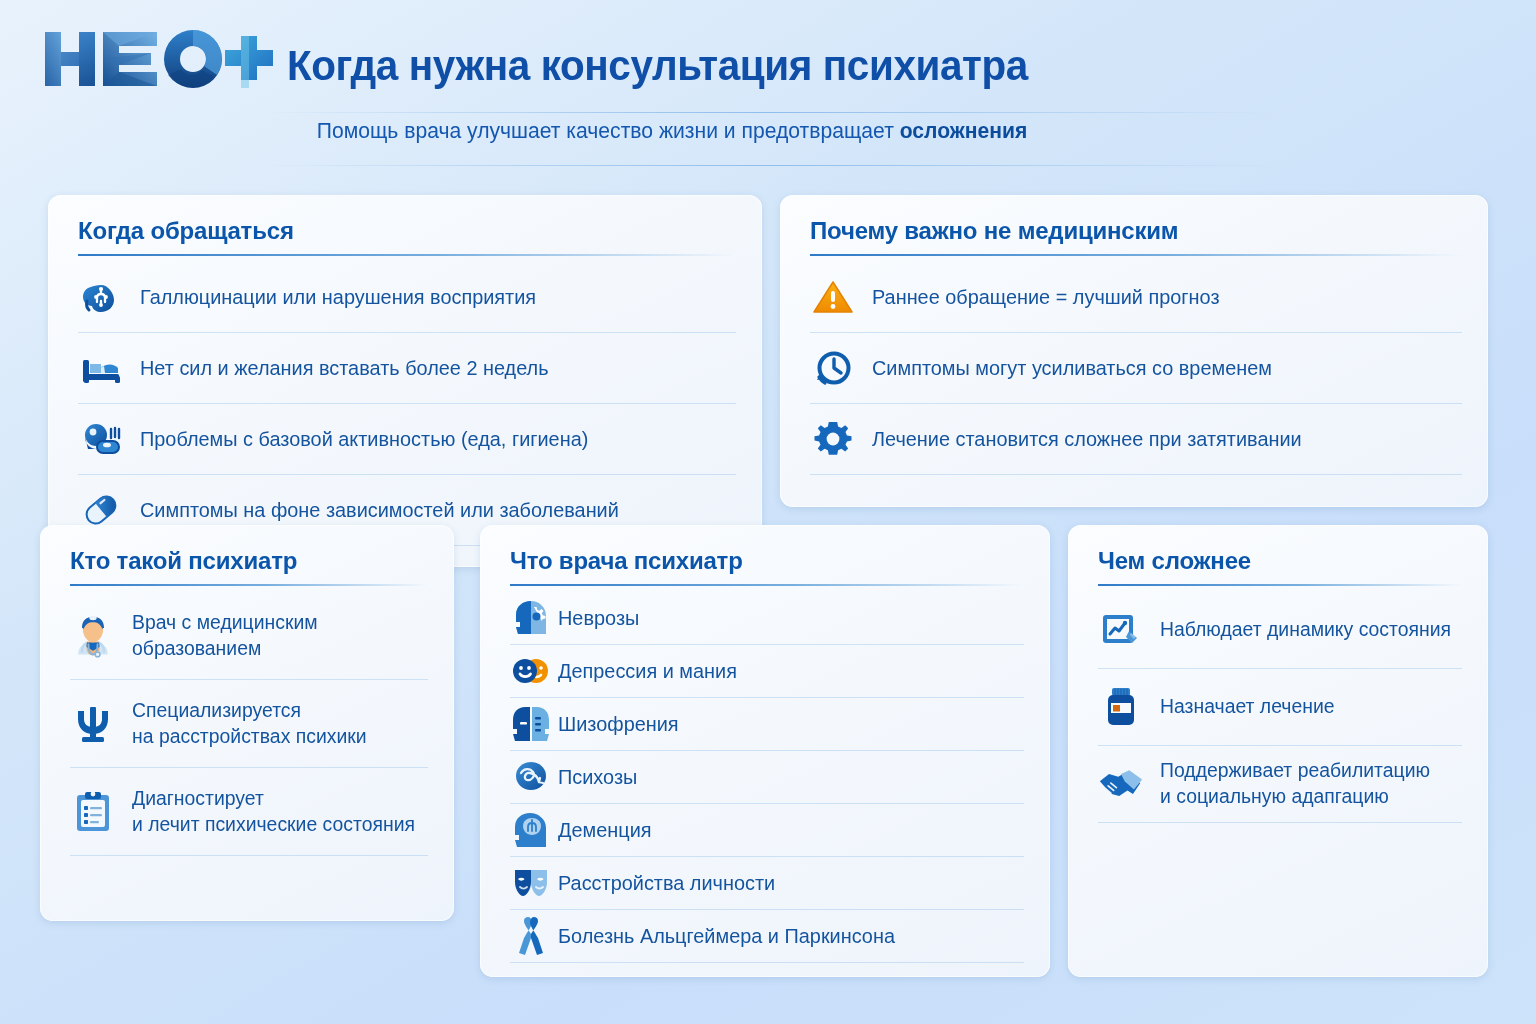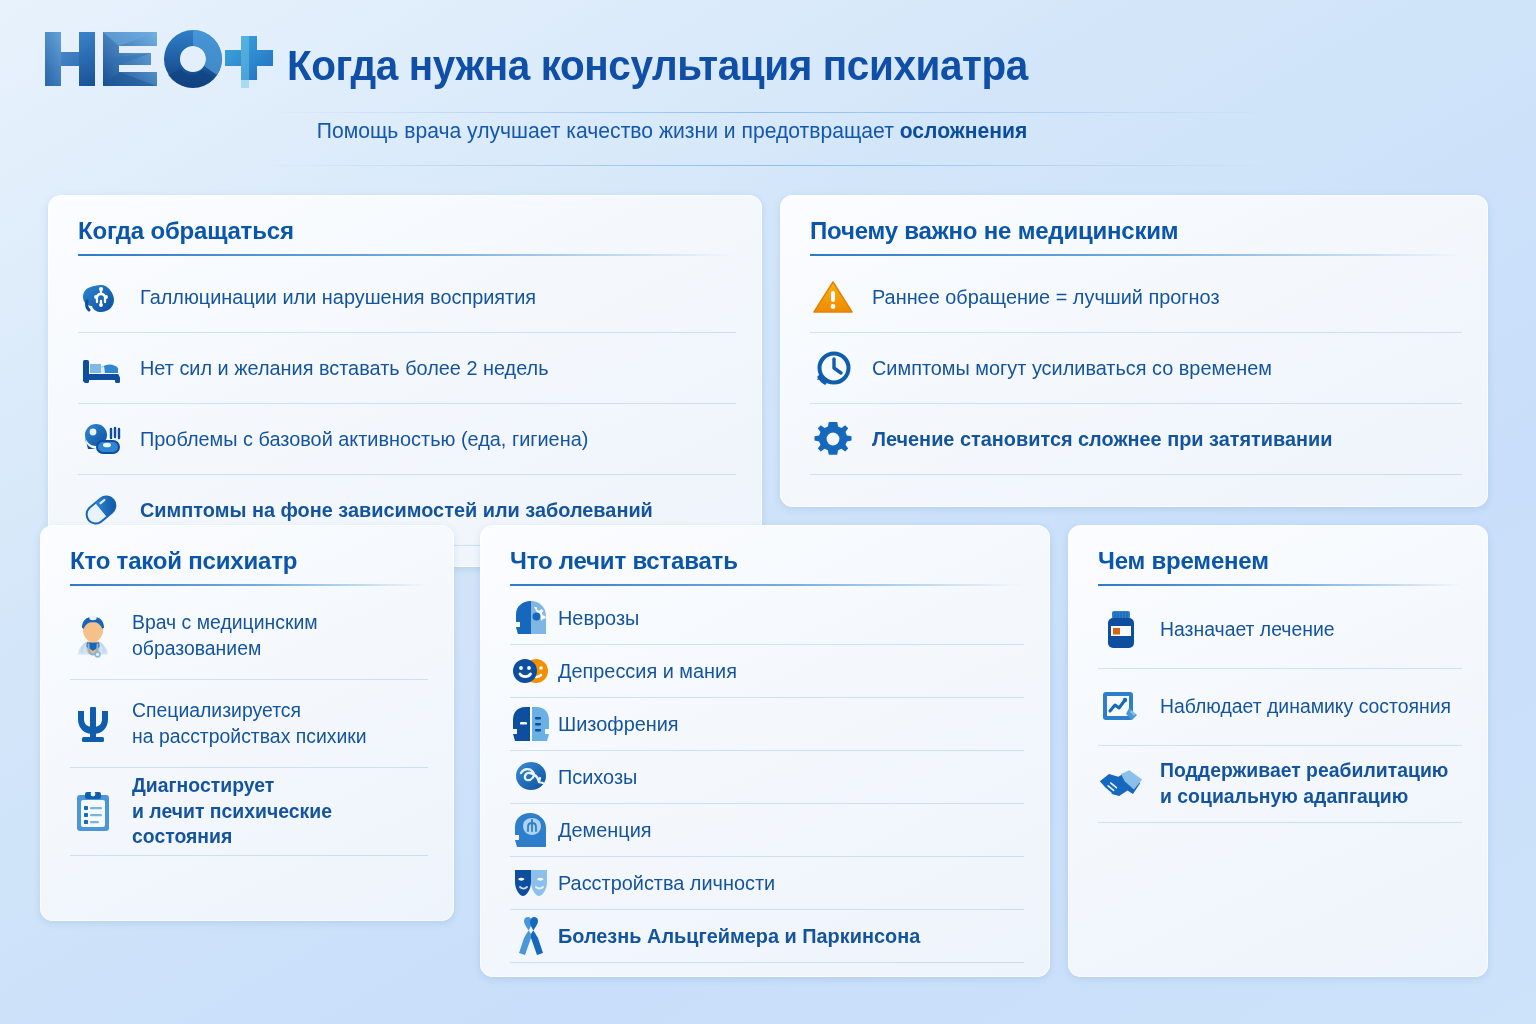--- a/index.html
+++ b/index.html
@@ -114,21 +114,21 @@
   .items { display: flex; flex-direction: column; }
 
   .item {
     display: flex;
     align-items: center;
     gap: 16px;
     border-bottom: 1px solid rgba(158,198,234,.45);
     min-height: 62px;
     padding: 4px 0;
   }
-  .item:last-child { border-bottom: 1px solid rgba(158,198,234,.45); font-weight: bold; }
+  .item:last-child { border-bottom: 1px solid rgba(158,198,234,.45); }
 
   .item .ico {
     flex: 0 0 auto;
     width: 46px;
     height: 46px;
     display: flex;
     align-items: center;
     justify-content: center;
   }
   .item .ico svg { display: block; }
@@ -407,21 +407,21 @@
         <span class="label">
           <span>Диагностирует</span><br>
           <span>и лечит психические состояния</span>
         </span>
       </div>
 
     </div>
   </section>
 
   <section class="card" id="card-treats">
-    <div class="card-title">Что лечит вставать</div>
+    <div class="card-title">Что врача психиатр</div>
     <div class="card-underline"></div>
     <div class="items">
 
       <div class="item">
         <span class="ico">
           <svg width="42" height="42" viewBox="0 0 42 42">
             <path d="M6 18C6 9 13 4 21 4s15 6 15 15v18H8l-2-7h4v-5H6Z" fill="#7fb6e4"></path>
             <path d="M6 18C6 9 13 4 21 4v33H8l-2-7h4v-5H6Z" fill="#1668bd"></path>
             <g fill="#ffffff">
               <path d="M24 10l2.6 0 .6 2.8 2 .9 2.4-1.7 1.9 1.9-1.7 2.4.9 2 2.8.6 0 2.6-2.8.6-.9 2-  -0 0 1.7 2.4-1.9 1.9-2.4-1.7-2 .9-.6 2.8-2.6 0-2.6 0-.6-2.8-2-.9-2.4 1.7-1.9-1.9 1.7-2.4-.9-2-2.8-.6 0-2.6 2.8-.6.9-2-1.7-2.4 1.9-1.9 2.4 1.7 2-.9.6-2.8Z"></path>
@@ -517,59 +517,59 @@
             <path d="M21 19c4-6 7-10 7-13 0-3-2-4-4-4s-4 2-4 5c0 4 4 9 8 16l5 15-6 2-6-17Z" fill="#1668bd"></path>
           </svg>
         </span>
         <span class="label">Болезнь Альцгеймера и Паркинсона</span>
       </div>
 
     </div>
   </section>
 
   <section class="card" id="card-helps">
-    <div class="card-title">Чем временем</div>
+    <div class="card-title">Чем сложнее</div>
     <div class="card-underline"></div>
     <div class="items">
-
-      <div class="item">
-        <span class="ico">
-          <svg width="46" height="46" viewBox="0 0 46 46">
-            <rect x="14" y="4" width="18" height="8" rx="2" fill="#2d7fcb"></rect>
-            <g stroke="#0d4f9e" stroke-width="1.2" opacity=".55">
-              <path d="M17 5v6M20 5v6M23 5v6M26 5v6M29 5v6"></path>
-            </g>
-            <rect x="10" y="11" width="26" height="30" rx="5" fill="#0d4f9e"></rect>
-            <rect x="13" y="19" width="20" height="10" fill="#f6fafd"></rect>
-            <rect x="15" y="21" width="7" height="6.5" fill="#d3680f"></rect>
-          </svg>
-        </span>
-        <span class="label">
-          <span>Назначает лечение</span>
-        </span>
-      </div>
 
       <div class="item">
         <span class="ico">
           <svg width="46" height="46" viewBox="0 0 46 46">
             <rect x="5" y="8" width="30" height="28" rx="3" fill="#2d7fcb"></rect>
             <rect x="9" y="12" width="22" height="20" fill="#f6fafd"></rect>
             <path d="M12 27l5-6 4 3 6-8" stroke="#1668bd" stroke-width="3" fill="none" stroke-linecap="round" stroke-linejoin="round"></path>
             <circle cx="27" cy="16" r="2.2" fill="#1668bd"></circle>
             <path d="M31 24l8 7-5 5-6-6Z" fill="#4a97d8"></path>
             <path d="M33 26l5 4-2 2-4-4Z" fill="#ffffff" opacity=".35"></path>
           </svg>
         </span>
         <span class="label">
           <span>Наблюдает динамику состояния</span>
         </span>
       </div>
 
       <div class="item">
         <span class="ico">
+          <svg width="46" height="46" viewBox="0 0 46 46">
+            <rect x="14" y="4" width="18" height="8" rx="2" fill="#2d7fcb"></rect>
+            <g stroke="#0d4f9e" stroke-width="1.2" opacity=".55">
+              <path d="M17 5v6M20 5v6M23 5v6M26 5v6M29 5v6"></path>
+            </g>
+            <rect x="10" y="11" width="26" height="30" rx="5" fill="#0d4f9e"></rect>
+            <rect x="13" y="19" width="20" height="10" fill="#f6fafd"></rect>
+            <rect x="15" y="21" width="7" height="6.5" fill="#d3680f"></rect>
+          </svg>
+        </span>
+        <span class="label">
+          <span>Назначает лечение</span>
+        </span>
+      </div>
+
+      <div class="item">
+        <span class="ico">
           <svg width="50" height="46" viewBox="0 0 50 46">
             <path d="M2 20l10-8 10 3 5-3 9 4 10 6-8 12-6-4-9 6-8-2-6-6Z" fill="#1668bd"></path>
             <path d="M25 12l9-4 14 10-9 11-10-9Z" fill="#8cc0ea"></path>
             <g stroke="#e9f3fc" stroke-width="1.8" stroke-linecap="round">
               <path d="M8 28l6 5M11 25l6 5M14 22l6 5"></path>
             </g>
           </svg>
         </span>
         <span class="label">
           <span>Поддерживает реабилитацию</span><br>

